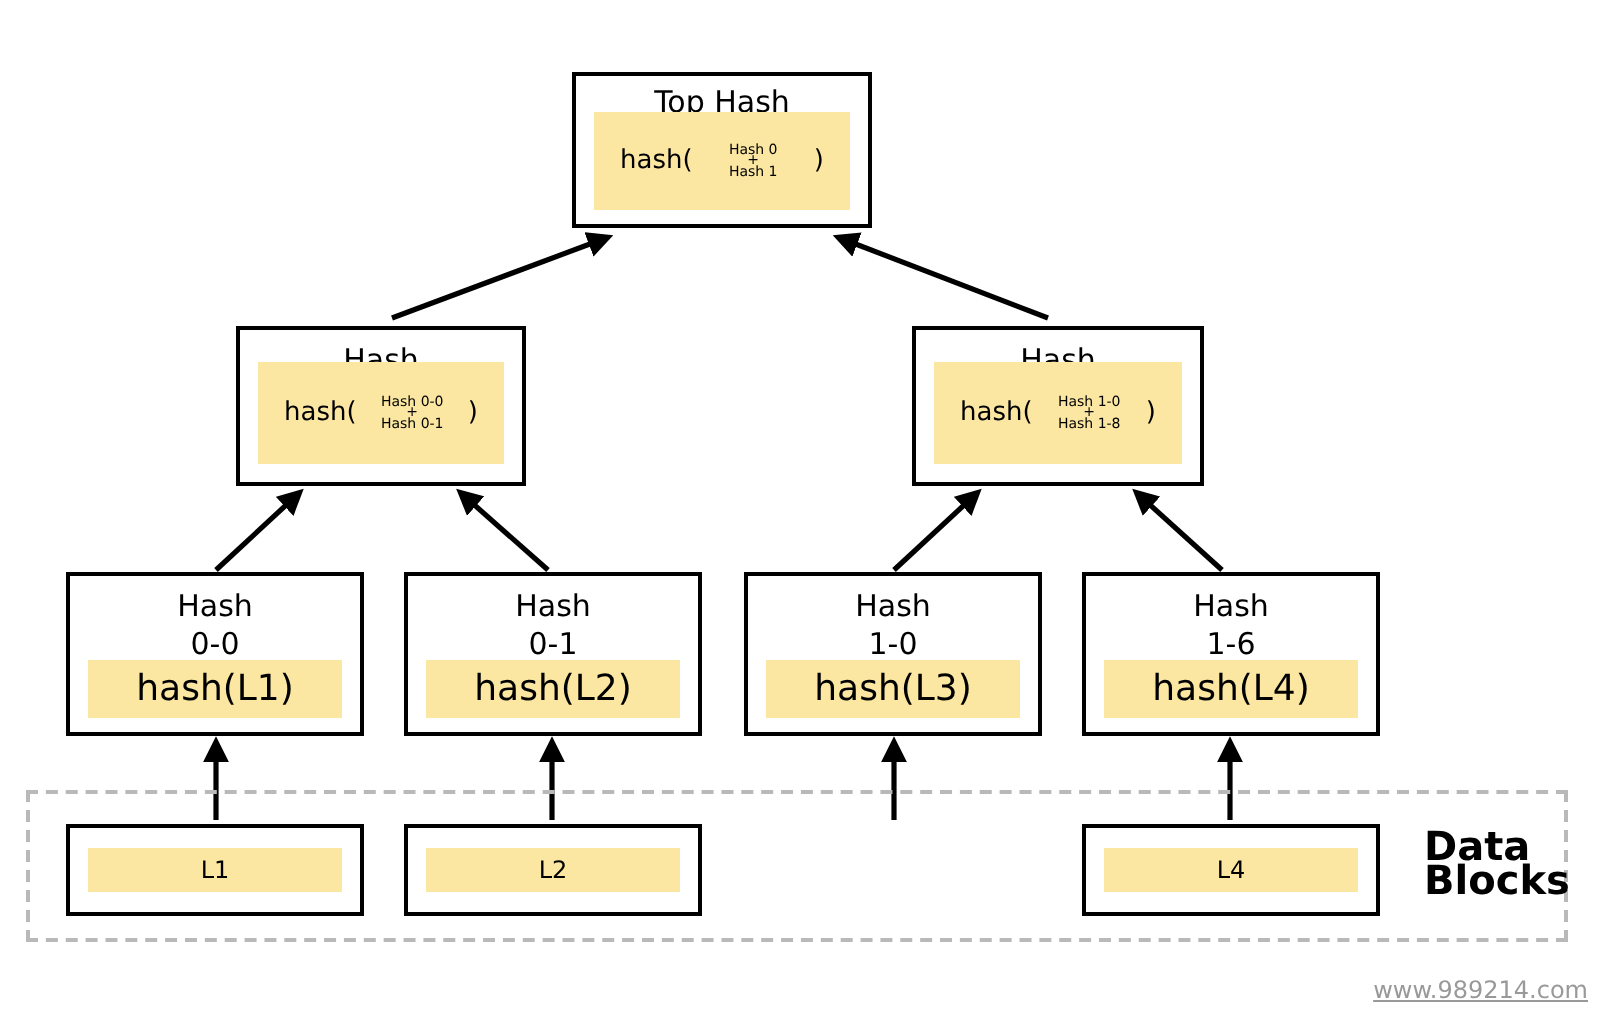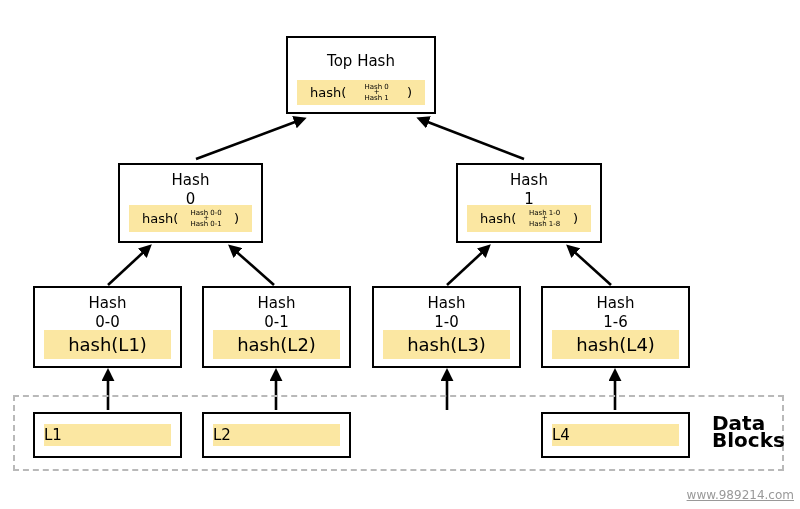--- a/index.html
+++ b/index.html
@@ -10,32 +10,32 @@
     color:#000; overflow:hidden;
   }
   #arrow-layer { position:absolute; left:0; top:0; width:800px; height:509px; }
   .node {
     position:absolute; box-sizing:border-box;
     background:var(--node-fill, #ffffff);
     border:2px solid var(--node-border, #000000);
   }
   .node-title { text-align:center; font-size:15px; line-height:19px; }
   .node-top  { left:286px; top:36px;  width:150px; height:78px; }
-  .node-top .node-title { padding-top:14px; }
+  .node-top .node-title { padding-top:4px; }
   .node-l2-0 { left:118px; top:163px; width:145px; height:80px; }
   .node-l2-1 { left:456px; top:163px; width:146px; height:80px; }
   .node-l2-0 .node-title, .node-l2-1 .node-title, .node-l3 .node-title { padding-top:6px; }
   .node-l3 { top:286px; width:149px; height:82px; }
   .pos-0 { left:33px; }  .pos-1 { left:202px; }
   .pos-2 { left:372px; } .pos-3 { left:541px; }
   .formula {
     position:absolute; left:9px; right:9px; bottom:7px; height:25px;
     background:var(--highlight-fill, #fbe7a2);
     display:flex; align-items:center; justify-content:space-between;
-    padding:0 13px; font-size:13px;
+    padding:12px 13px; font-size:13px;
   }
   .node-l2-0 .formula, .node-l2-1 .formula { height:27px; bottom:9px; }
   .formula-simple {
     position:absolute; left:9px; right:9px; bottom:7px; height:29px;
     background:var(--highlight-fill, #fbe7a2);
     text-align:center; line-height:29px; font-size:18px;
   }
   .stack { display:flex; flex-direction:column; align-items:center;
            font-size:7px; line-height:6.5px; white-space:nowrap; }
   .stack .plus { line-height:5px; }
@@ -44,21 +44,21 @@
     box-sizing:border-box;
     border:2px dashed var(--dashed-border, #b9b9b9);
   }
   .leaf { position:absolute; top:412px; width:149px; height:46px;
           box-sizing:border-box;
           background:var(--node-fill, #ffffff);
           border:2px solid var(--node-border, #000000); }
   .leaf-inner {
     position:absolute; left:9px; right:9px; top:10px; bottom:10px;
     background:var(--highlight-fill, #fbe7a2);
-    line-height:22px; font-size:15px;
+    text-align:center; line-height:22px; font-size:12px;
   }
   .data-label {
     position:absolute; left:712px; top:415px;
     font-size:20px; font-weight:bold; line-height:17px;
   }
   .watermark {
     position:absolute; right:6px; top:488px;
     font-size:12px; color:var(--watermark-text, #999999);text-decoration:underline;
   }
 </style>

